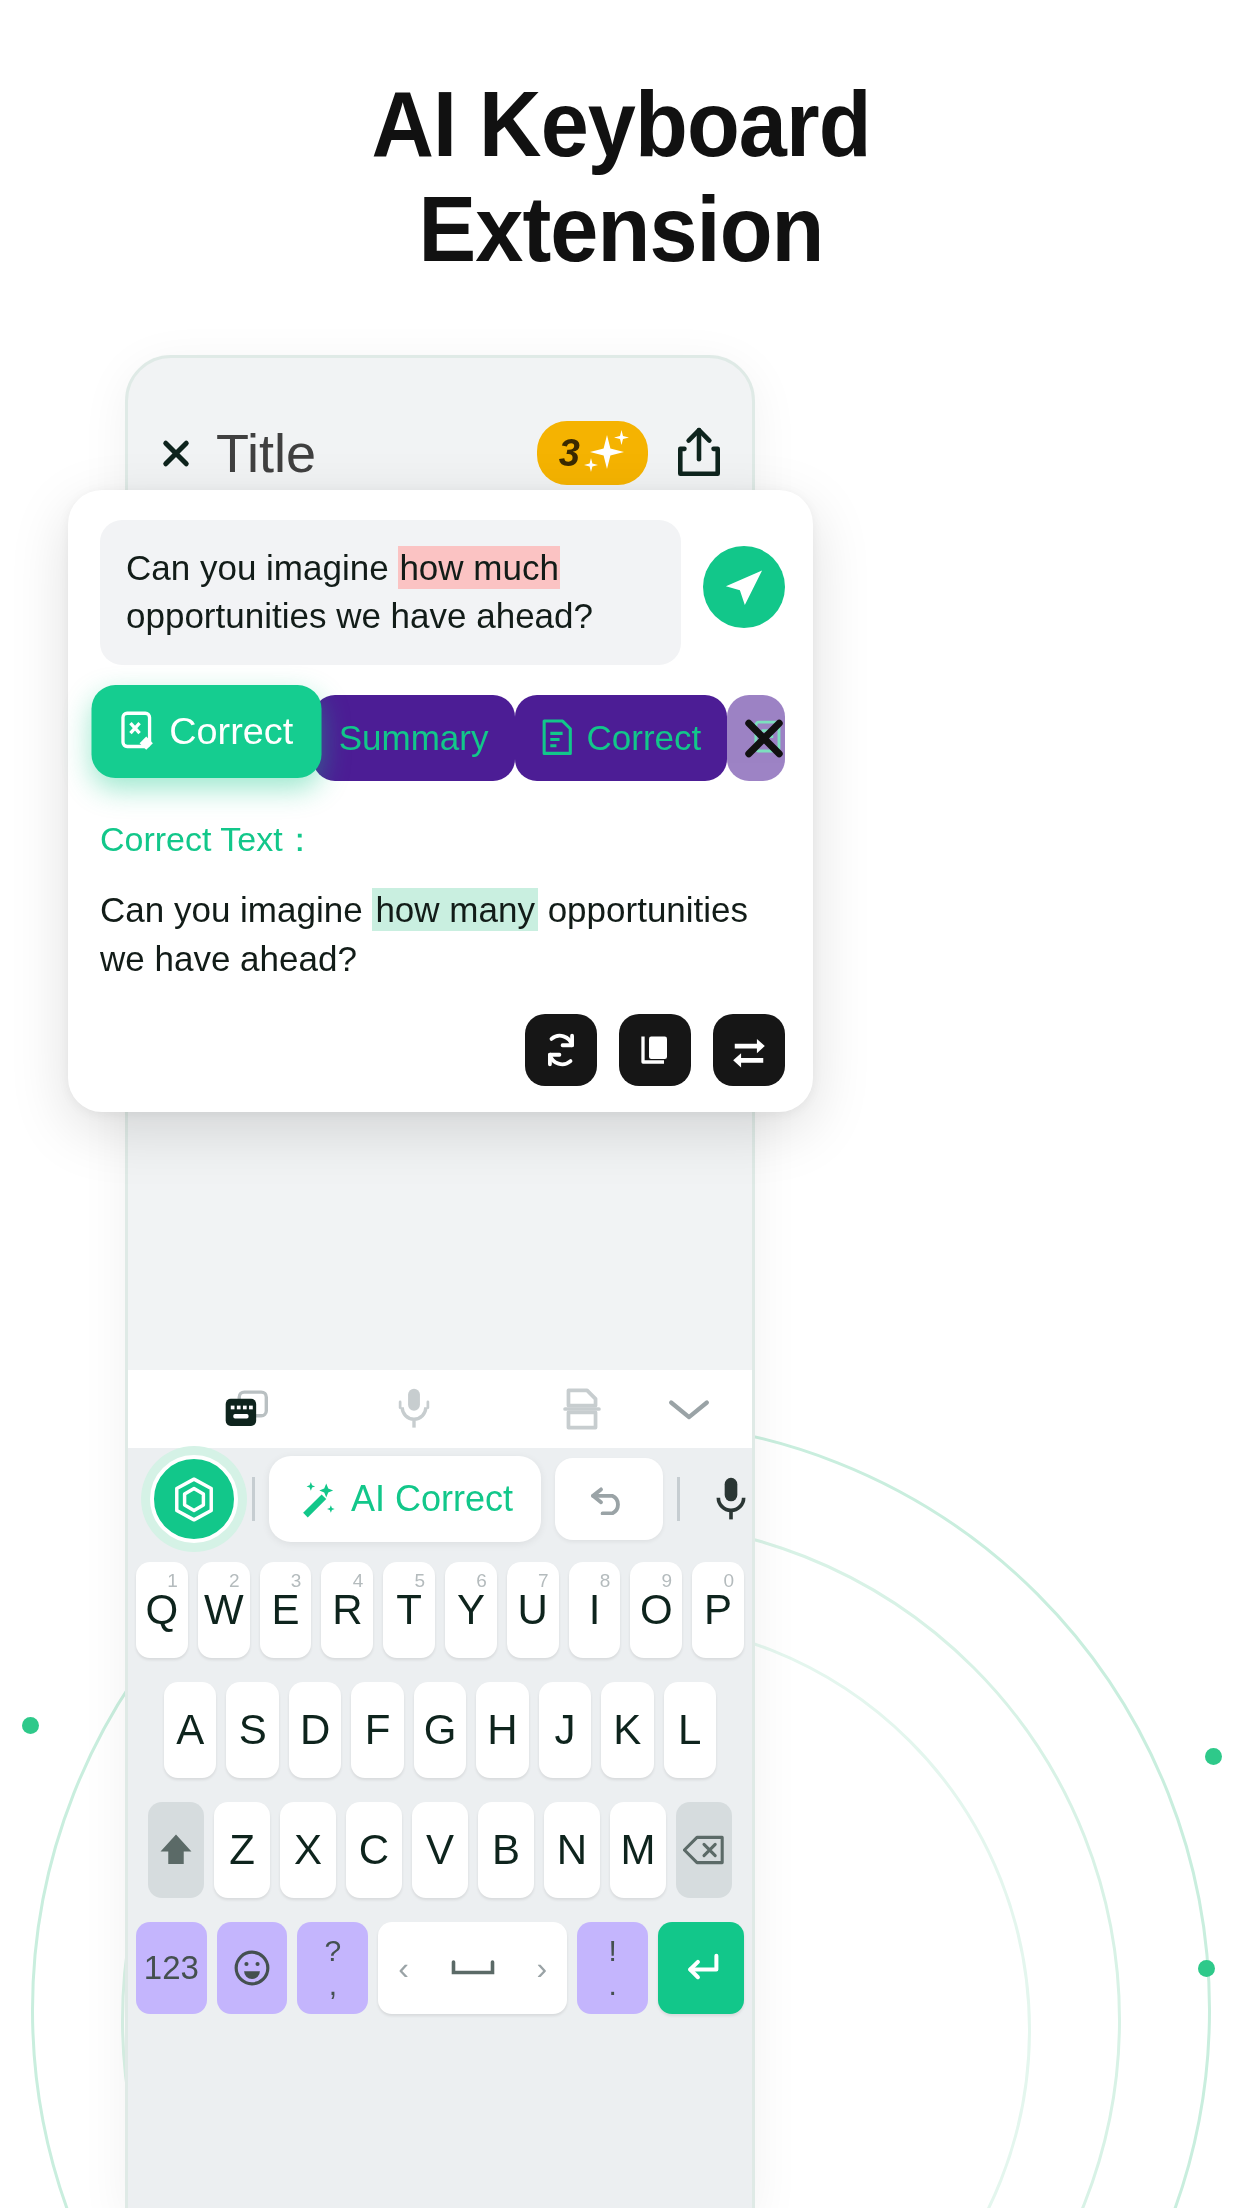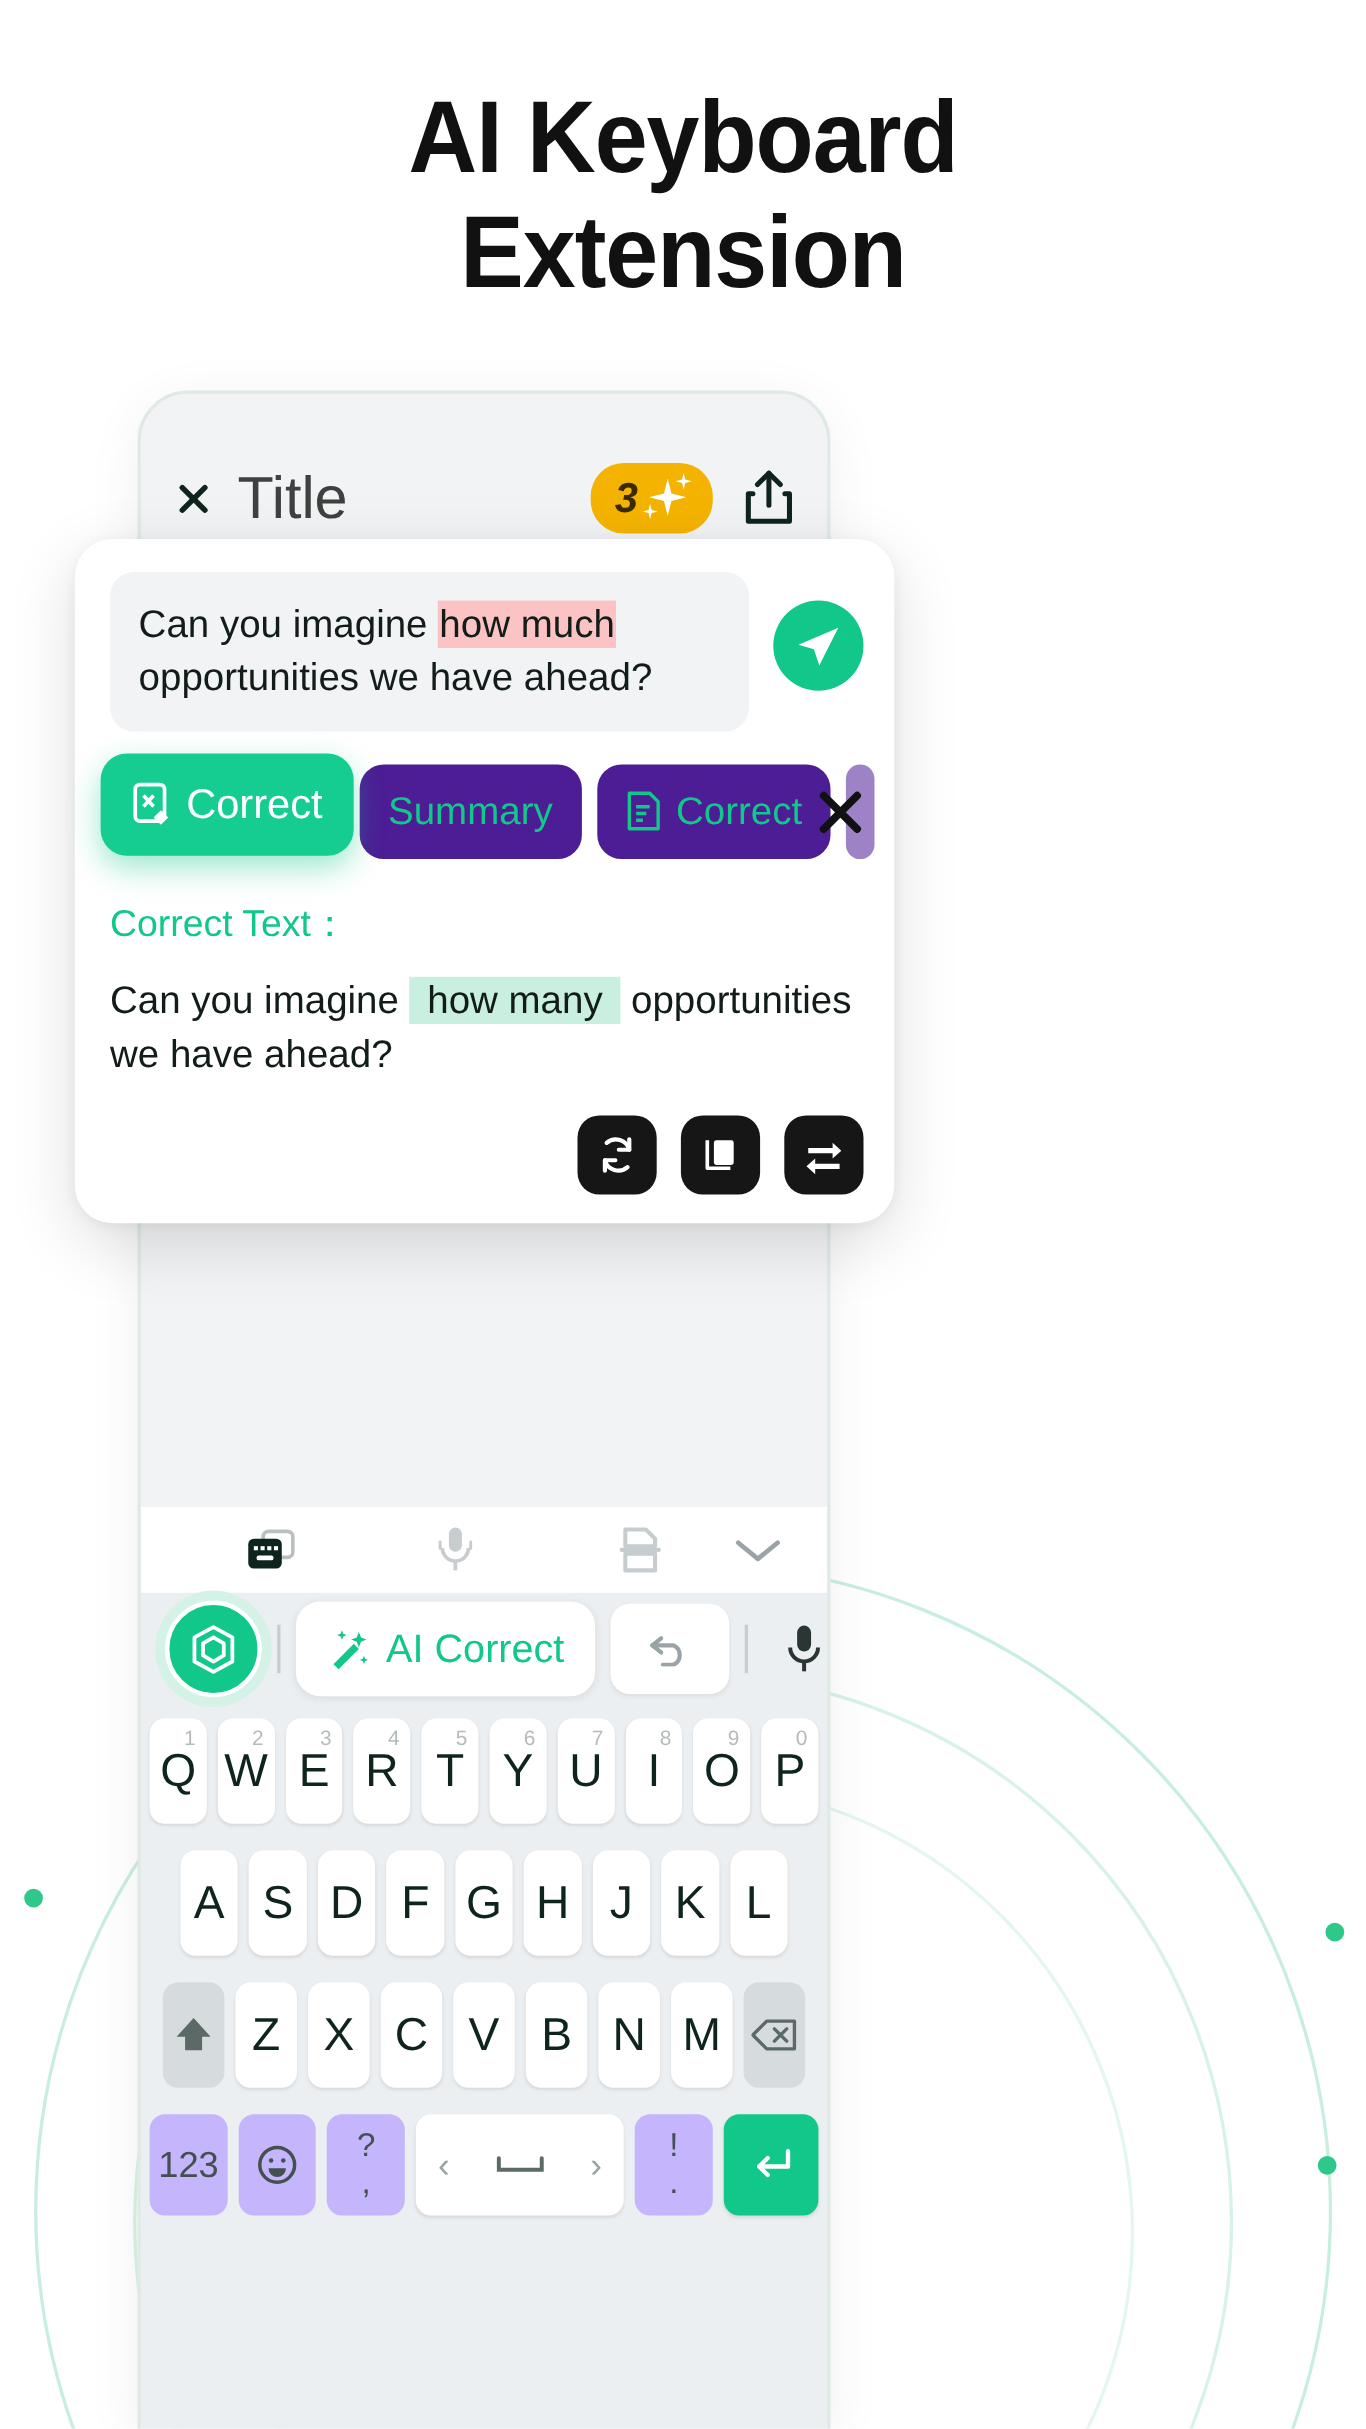--- a/index.html
+++ b/index.html
@@ -80,28 +80,28 @@
     padding:30px 28px 26px 32px;
     z-index:20;
   }
   .input-row { display:flex; align-items:flex-start; gap:22px; }
   .input-box {
     flex:1 1 auto; background:#f2f3f5; border-radius:22px;
     padding:24px 26px; min-height:130px;
     font-size:35px; line-height:1.38; color:#121c18;
   }
   .hl-pink { background:#fbc3c3; padding:2px 1px; }
-  .hl-green { background:#c9efe0; padding:2px 16px; }
+  .hl-green { background:#c9efe0; padding:2px 3px; }
   .send-btn {
     flex:0 0 auto; width:82px; height:82px; border-radius:50%;
     background:#12c78a; display:flex; align-items:center; justify-content:center;
     margin-top:26px;
   }
 
-  .tabs-row { display:flex; align-items:center; gap:14px; margin-top:28px; position:relative; height:90px; }
+  .tabs-row { display:flex; align-items:center; margin-top:28px; position:relative; height:90px; }
   .tab {
     display:flex; align-items:center; gap:12px;
     height:86px; padding:0 26px; border-radius:22px;
     background:#4c1d95; color:#12c78a; font-size:35px; white-space:nowrap;
   }
   .tab.active {
     background:#15cd90; color:#ffffff;
     box-shadow: 0 10px 26px rgba(18,199,138,0.42);
     transform: scale(1.08) translateY(-6px);
     z-index:3;

